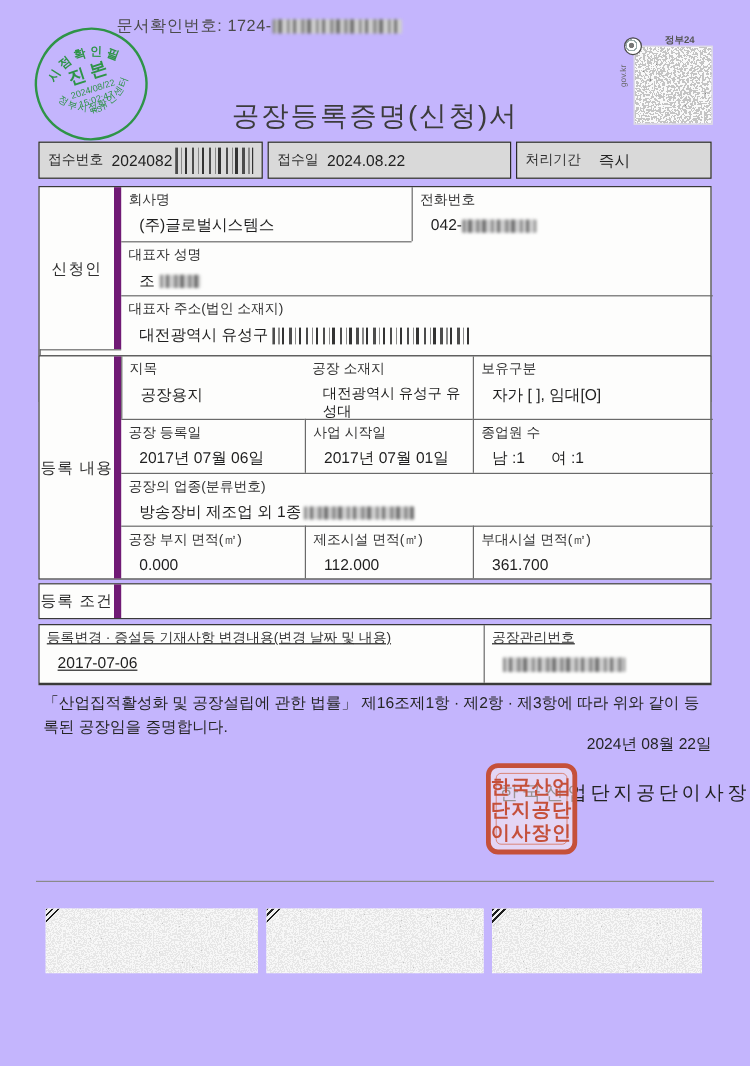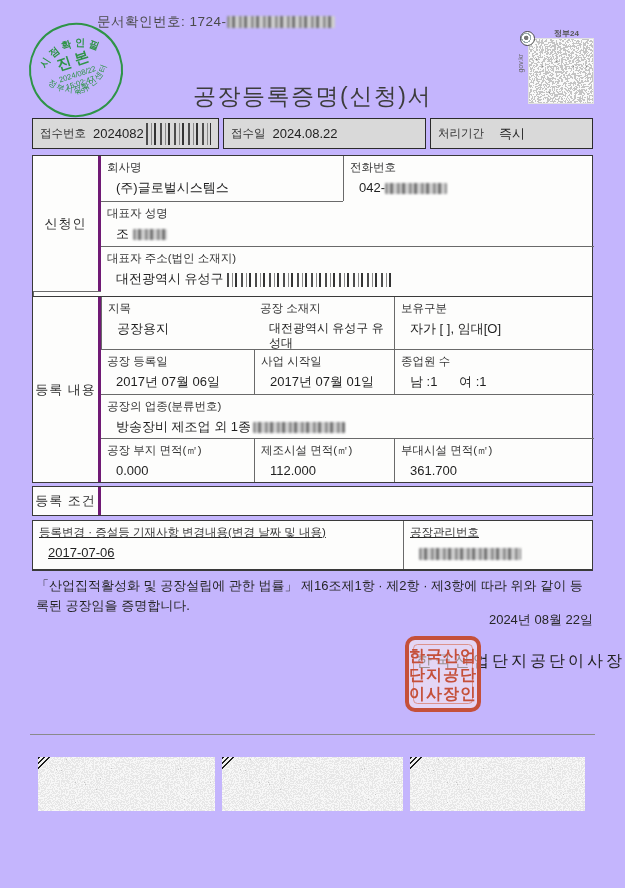--- a/index.html
+++ b/index.html
@@ -31,21 +31,21 @@
   .receipt .lab { font-size:11.5px; color:#2e2e2e; margin-right:7px; white-space:nowrap; }
   .receipt .val { font-size:13px; color:#222; white-space:nowrap; }
   .stripes { display:inline-block; vertical-align:middle;
     background:repeating-linear-gradient(90deg,#4c4c4c 0 2px,rgba(0,0,0,0) 2px 5px,#8a8a8a 5px 6px,rgba(0,0,0,0) 6px 8px,#333 8px 10px,rgba(0,0,0,0) 10px 14px);
     filter:blur(0.3px); }
   .rc-bar { width:72px; height:22px; margin-left:2px; }
 
   
   .tbl { position:absolute; left:32px; width:561px; display:grid; border:1.6px solid #3a3a3a; background:#fdfdfc; }
   .sec-label { display:flex; align-items:center; justify-content:center; font-size:13px; color:#2e2e2e;
-    border-right:3px solid #701a75; letter-spacing:1px; }
+    border-right:6px solid #701a75; letter-spacing:1px; }
   .c { border-left:1px solid #6a6a6a; border-top:1px solid #6a6a6a; padding:4px 6px 2px; overflow:hidden; }
   .c.nl { border-left:none; } .c.nt { border-top:none; }
   .flab { font-size:11.5px; color:#333; line-height:1.3; white-space:nowrap; }
   .fval { font-size:13px; color:#1f1f1f; margin:5px 0 0 9px; white-space:pre; line-height:1.25; }
 
   .t1 { top:155px; grid-template-columns:68px 242px 251px; grid-template-rows:45px 45px 45px; }
   .t2 { top:296px; grid-template-columns:68px 153px 140px 200px; grid-template-rows:52px 45px 44px 44px; }
   .t3 { top:486px; grid-template-columns:68px 1fr; grid-template-rows:28px; }
   .t4 { top:520px; grid-template-columns:370px 1fr; grid-template-rows:48px; border-top-width:1.4px; border-bottom-width:2px;text-decoration:underline; }
   .span-rows { grid-row:1 / span 4; } .span-rows3 { grid-row:1 / span 3; }

